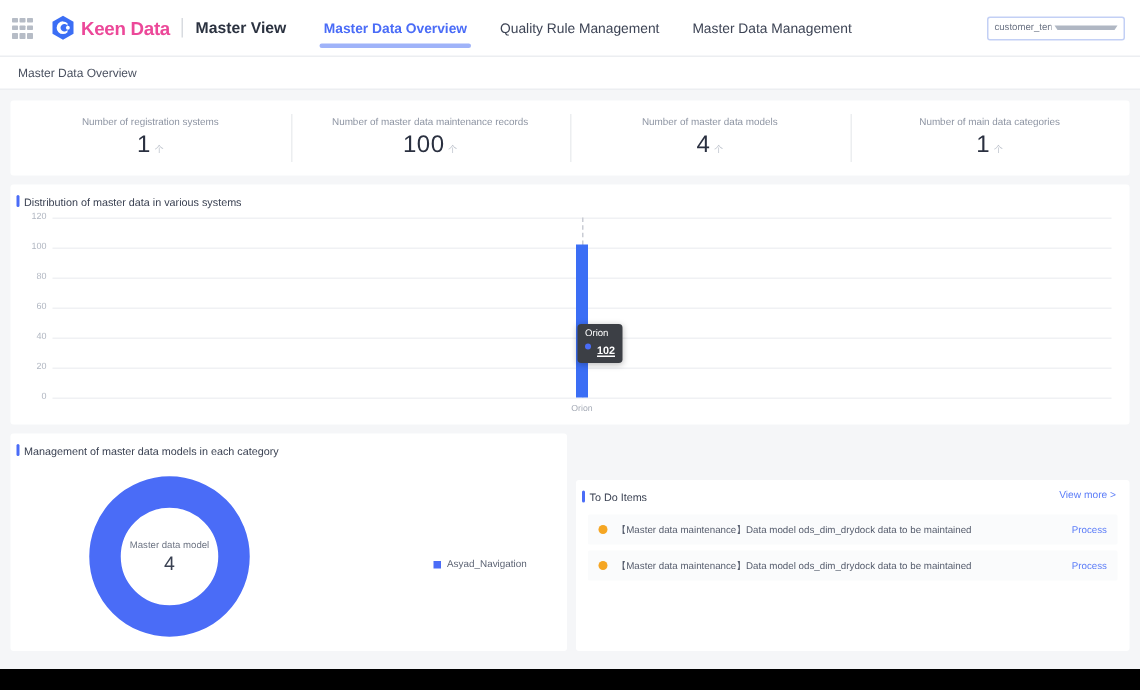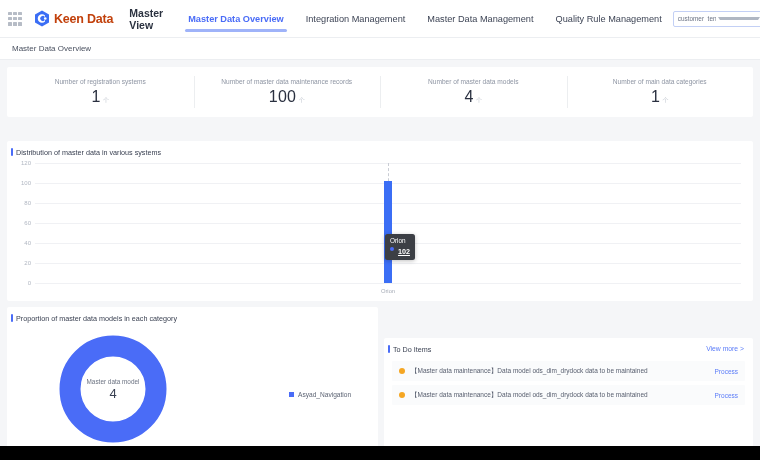--- a/index.html
+++ b/index.html
@@ -23,21 +23,21 @@
     border-bottom: 1px solid #eceef1;
     padding: 0 10px 0 8px;
     position: relative;
   }
   .grid-icon { width: 14px; height: 14px; display: grid;
     grid-template-columns: repeat(3,1fr); grid-template-rows: repeat(3,1fr);
     gap: 1.5px; margin-right: 12px; flex: none; cursor: pointer; }
   .grid-icon i { background: #b6bcc6; border-radius: 0.5px; display: block; }
   .logo-wrap { display: flex; align-items: center; flex: none; }
   .logo-mark { width: 16px; height: 17px; margin-right: 4px; flex: none; }
-  .logo-text { font-size: 12.5px; font-weight: bold; color: #c2410c; letter-spacing: -0.2px; }
+  .logo-text { font-size: 12.5px; font-weight: bold; color: #ec4899; letter-spacing: -0.2px; }
   .logo-divider { width: 1px; height: 13px; background: #d8dbe0; margin: 0 8px; }
   .brand-sub { font-size: 10.5px; color: #2b3240; font-weight: bold; }
   .nav { display: flex; align-items: center; height: 38px; margin-left: 14px; }
   .nav-item {
     font-size: 9.2px; color: #3d4455; height: 38px; display: flex;
     align-items: center; padding: 0 11px; position: relative; cursor: pointer;
     white-space: nowrap;
   }
   .nav-item.active { color: #4a6cf7; font-weight: bold; }
   .nav-item.active::after {
@@ -78,21 +78,21 @@
   
   .panel { background: #fff; border-radius: 2px; }
   .panel-title { display: flex; align-items: center; font-size: 7.2px; color: #3a4152;
     padding: 7px 0 0 9px; position: relative; }
   .panel-title::before {
     content: ""; position: absolute; left: 4px; top: 7px; width: 2px; height: 8px;
     background: #4a6cf7; border-radius: 1px;
   }
 
   
-  .bar-panel { margin: 24px 7px 0 7px; height: 160px; position: relative; }
+  .bar-panel { margin: 6px 7px 0 7px; height: 160px; position: relative; }
   .chart-area { position: absolute; left: 0; top: 18px; right: 0; bottom: 0; }
   .grid-row { position: absolute; left: 28px; right: 12px; height: 1px; background: #f0f1f4; }
   .y-tick { position: absolute; left: 0; width: 24px; text-align: right;
     font-size: 6px; color: #b1b7c2; transform: translateY(-50%); }
   .bar {
     position: absolute; width: 8px; background: #3b6ef5; border-radius: 0px;
   }
   .crosshair {
     position: absolute; width: 0; border-left: 1px dashed #c9ccd4;
   }
@@ -160,27 +160,24 @@
       <span class="logo-text">Keen Data</span>
     </div>
     <div class="logo-divider"></div>
     <span class="brand-sub">Master View</span>
 
     <div class="nav">
       <div class="nav-item active">
         <span>Master Data Overview</span>
       </div>
       <div class="nav-item">
-        <span>Integration Management</span>
+        <span>Quality Rule Management</span>
       </div>
       <div class="nav-item">
         <span>Master Data Management</span>
-      </div>
-      <div class="nav-item">
-        <span>Quality Rule Management</span>
       </div>
     </div>
 
     <div class="header-right">
       <div class="tenant-select">
         <span>customer_tenant(customer_</span>
         <span class="caret"></span>
       </div>
 
     </div>
@@ -247,21 +244,21 @@
             <span class="tt-dot"></span>
             <span class="tt-val">102</span>
           </div>
         </div>
       </div>
   </div>
 
   <div class="bottom">
 
     <div class="panel donut-panel">
-      <div class="panel-title">Proportion of master data models in each category</div>
+      <div class="panel-title">Management of master data models in each category</div>
       <div class="donut-wrap">
         <svg width="108" height="108" viewBox="0 0 108 108">
           <circle cx="54" cy="54" r="43" fill="none" stroke="#4a6cf7" stroke-width="21"></circle>
         </svg>
         <div class="donut-center">
           <div class="donut-c-label">Master data model</div>
           <div class="donut-c-value">4</div>
         </div>
       </div>
       <div class="legend">

